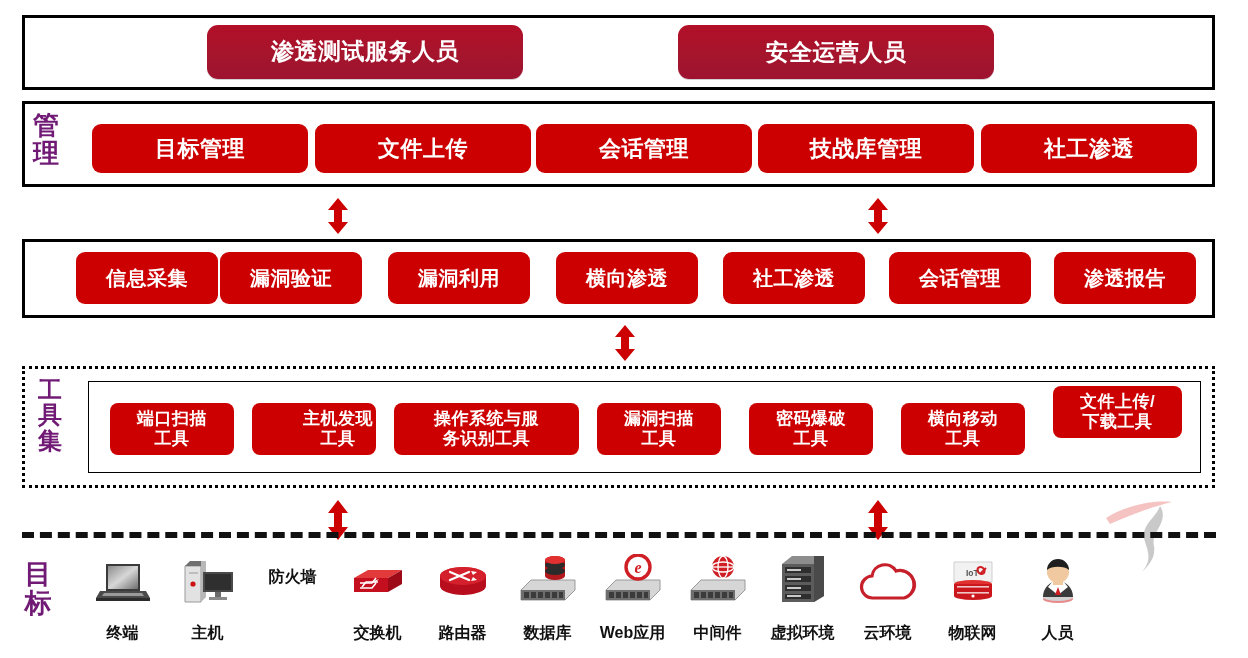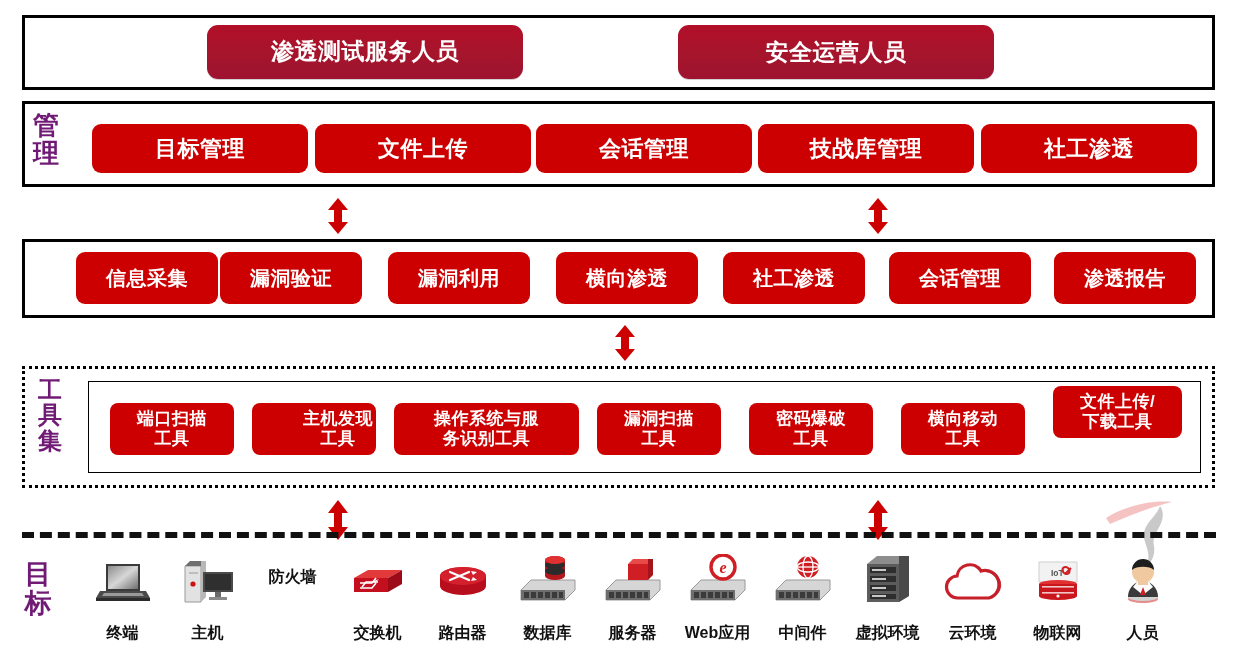--- a/index.html
+++ b/index.html
@@ -306,74 +306,54 @@
         <ellipse cx="38" cy="6" rx="10" ry="4" fill="#cf1f24"></ellipse>
         <path d="M28 6 v16 a10 4 0 0 0 20 0 V6 z" fill="#b3181d"></path>
         <ellipse cx="38" cy="11" rx="10" ry="4" fill="#2b2b2b"></ellipse>
         <ellipse cx="38" cy="17" rx="10" ry="4" fill="#2b2b2b"></ellipse>
         <ellipse cx="38" cy="6" rx="10" ry="4" fill="#e03030"></ellipse>
       </svg>
     </div>
     <div class="tlabel">数据库</div>
   </div>
 
+
   <div class="target">
     <div class="ico">
       <svg width="62" height="50" viewBox="0 0 62 50">
         <path d="M4 36 L14 26 h44 v10 L48 46 H4 z" fill="#d6d6d6" stroke="#9a9a9a"></path>
         <path d="M4 36 h44 v10 H4 z" fill="#6e6e6e"></path>
         <g fill="#3b3b3b">
           <rect x="7" y="38" width="5" height="6"></rect>
             <rect x="14" y="38" width="5" height="6"></rect>
           <rect x="21" y="38" width="5" height="6"></rect>
             <rect x="28" y="38" width="5" height="6"></rect>
           <rect x="35" y="38" width="5" height="6"></rect>
             <rect x="42" y="38" width="4" height="6"></rect>
         </g>
-        <path d="M26 10 h20 v16 h-20 z" fill="#cf1f24"></path>
-        <path d="M26 10 l5 -5 h20 l-5 5 z" fill="#e84a4a"></path>
-        <path d="M46 5 h5 v16 l-5 5 z" fill="#a5141a"></path>
-      </svg>
-    </div>
-    <div class="tlabel">服务器</div>
+        <circle cx="36" cy="13" r="12" fill="none" stroke="#cf1f24" stroke-width="3.4"></circle>
+        <text x="36" y="19" font-size="16" text-anchor="middle" fill="#cf1f24" font-family="Liberation Serif, serif" font-style="italic" font-weight="bold">e</text>
+      </svg>
+    </div>
+    <div class="tlabel">Web应用</div>
   </div>
 
   <div class="target">
     <div class="ico">
       <svg width="62" height="50" viewBox="0 0 62 50">
         <path d="M4 36 L14 26 h44 v10 L48 46 H4 z" fill="#d6d6d6" stroke="#9a9a9a"></path>
         <path d="M4 36 h44 v10 H4 z" fill="#6e6e6e"></path>
         <g fill="#3b3b3b">
           <rect x="7" y="38" width="5" height="6"></rect>
             <rect x="14" y="38" width="5" height="6"></rect>
           <rect x="21" y="38" width="5" height="6"></rect>
             <rect x="28" y="38" width="5" height="6"></rect>
           <rect x="35" y="38" width="5" height="6"></rect>
             <rect x="42" y="38" width="4" height="6"></rect>
         </g>
-        <circle cx="36" cy="13" r="12" fill="none" stroke="#cf1f24" stroke-width="3.4"></circle>
-        <text x="36" y="19" font-size="16" text-anchor="middle" fill="#cf1f24" font-family="Liberation Serif, serif" font-style="italic" font-weight="bold">e</text>
-      </svg>
-    </div>
-    <div class="tlabel">Web应用</div>
-  </div>
-
-  <div class="target">
-    <div class="ico">
-      <svg width="62" height="50" viewBox="0 0 62 50">
-        <path d="M4 36 L14 26 h44 v10 L48 46 H4 z" fill="#d6d6d6" stroke="#9a9a9a"></path>
-        <path d="M4 36 h44 v10 H4 z" fill="#6e6e6e"></path>
-        <g fill="#3b3b3b">
-          <rect x="7" y="38" width="5" height="6"></rect>
-            <rect x="14" y="38" width="5" height="6"></rect>
-          <rect x="21" y="38" width="5" height="6"></rect>
-            <rect x="28" y="38" width="5" height="6"></rect>
-          <rect x="35" y="38" width="5" height="6"></rect>
-            <rect x="42" y="38" width="4" height="6"></rect>
-        </g>
         <circle cx="36" cy="13" r="11" fill="#cf1f24"></circle>
         <g stroke="#ffffff" stroke-width="1.3" fill="none">
           <ellipse cx="36" cy="13" rx="11" ry="5"></ellipse>
           <ellipse cx="36" cy="13" rx="5" ry="11"></ellipse>
           <path d="M25 13 h22"></path>
         </g>
       </svg>
     </div>
     <div class="tlabel">中间件</div>
   </div>

